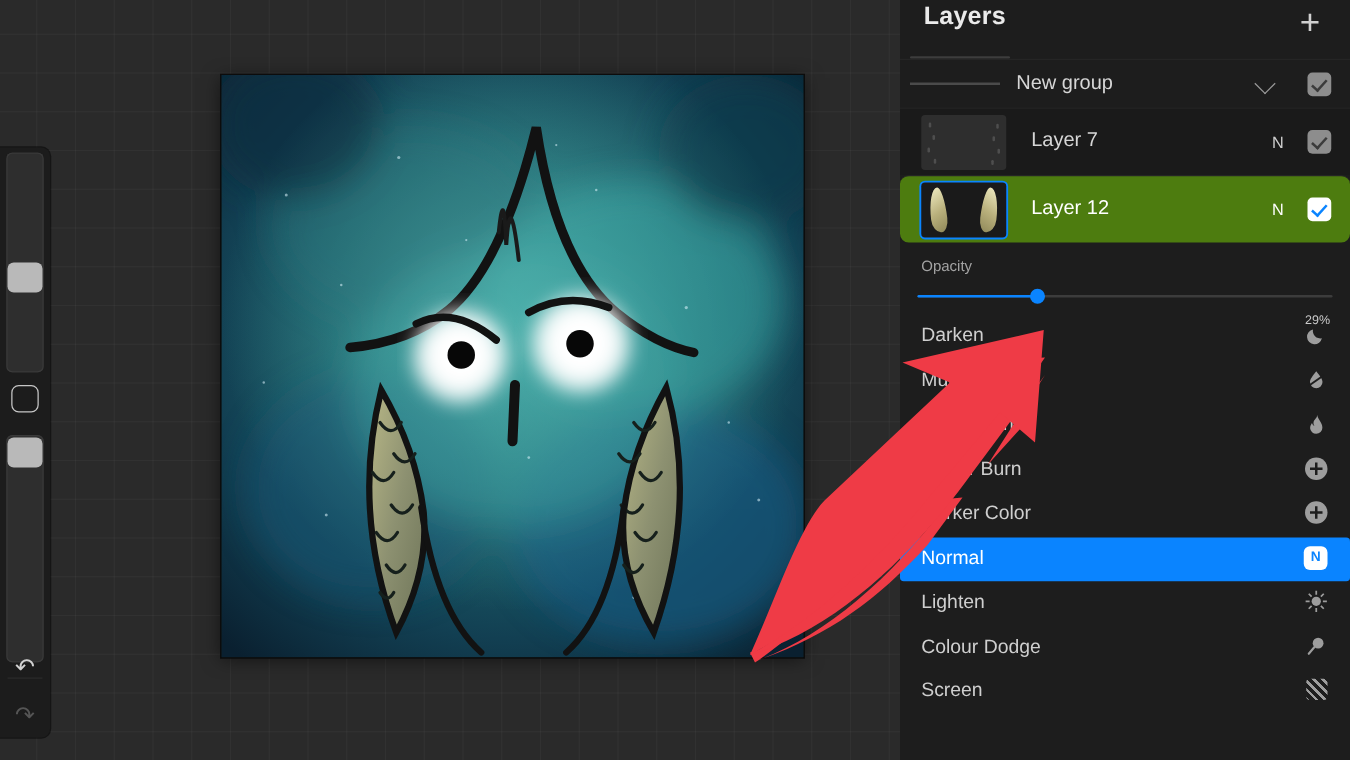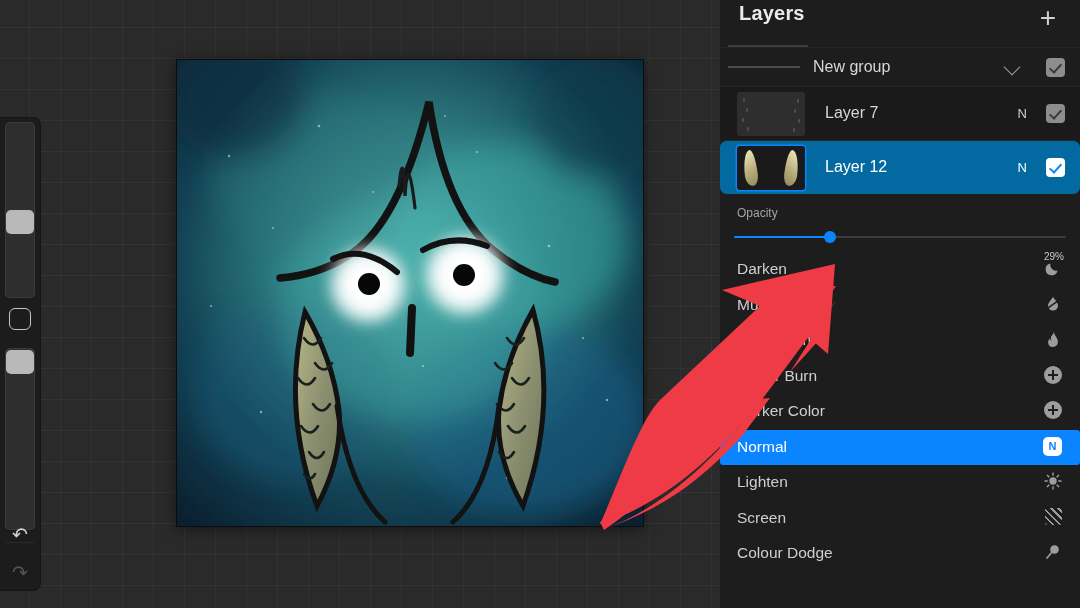--- a/index.html
+++ b/index.html
@@ -78,21 +78,21 @@
   }
   .head-rule {
     position:absolute; left:8px; top:45px; width:80px; height:2px;
     background:#3d3d3d; border-radius:1px;
   }
 
   
   .layer-row { position:relative; height:43px; border-top:1px solid #252525; }
   .layer-row.group { height:39px; background:#1d1d1d; }
   .layer-row.layer { height:54px; background:#1a1a1a; }
-  .layer-row.selected { background:#0369a1; border-radius:7px; }
+  .layer-row.selected { background:#4d7c0f; border-radius:7px; }
 
   .group-dash {
     position:absolute; left:8px; top:18px; width:72px; height:1.5px;
     background:#4b4b4b;
   }
   .row-label {
     position:absolute; font-size:16px; color:#d6d6d6; white-space:nowrap;
   }
   .group-label { left:93px; top:10px; }
   .layer-name { left:105px; top:17px; }
@@ -402,30 +402,30 @@
         <div class="blend-name">Lighten</div>
         <svg class="ic-moon" viewBox="0 0 18 18">
           <g stroke="#9d9d9d" stroke-width="1.4">
             <path d="M9 0.5v3.2M9 14.3v3.2M0.5 9h3.2M14.3 9h3.2M3 3l2.3 2.3M12.7 12.7L15 15M15 3l-2.3 2.3M5.3 12.7L3 15"></path>
           </g>
           <circle cx="9" cy="9" r="3.7" fill="#9d9d9d"></circle>
         </svg>
       </div>
 
       <div class="blend-row">
-        <div class="blend-name">Screen</div>
-        <div class="ic-hatch"></div>
-      </div>
-
-      <div class="blend-row">
         <div class="blend-name">Colour Dodge</div>
         <svg class="ic-moon" viewBox="0 0 18 18">
           <circle cx="10.5" cy="6.5" r="4.3" fill="#9d9d9d"></circle>
           <path d="M7.4 9.8L3 15" stroke="#9d9d9d" stroke-width="1.7" stroke-linecap="round"></path>
         </svg>
+      </div>
+
+      <div class="blend-row">
+        <div class="blend-name">Screen</div>
+        <div class="ic-hatch"></div>
       </div>
 
 
     </div>
   </div>
 
   <div class="arrow-layer">
     <svg width="1080" height="608" viewBox="0 0 1080 608">
       <path d="M600 522
                C 660 505, 720 450, 770 380

